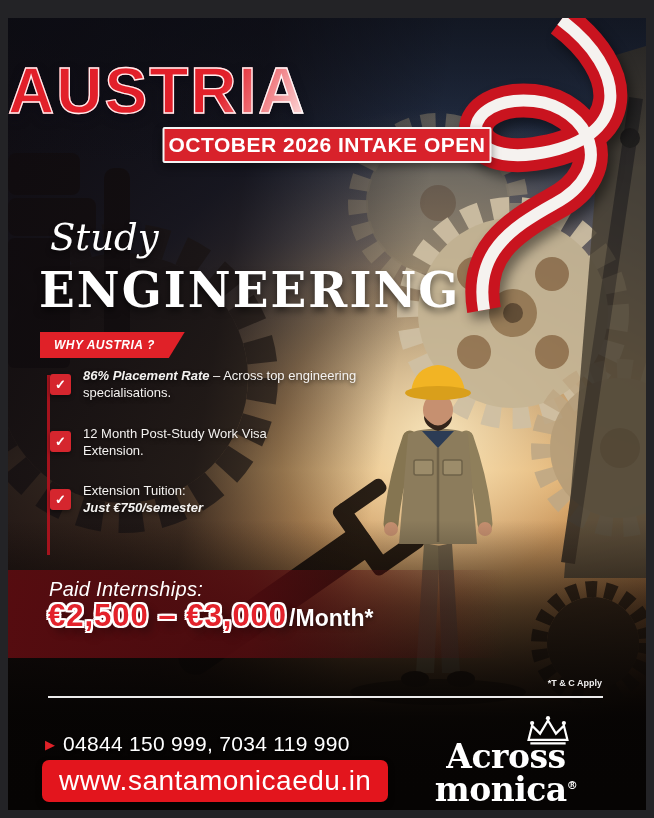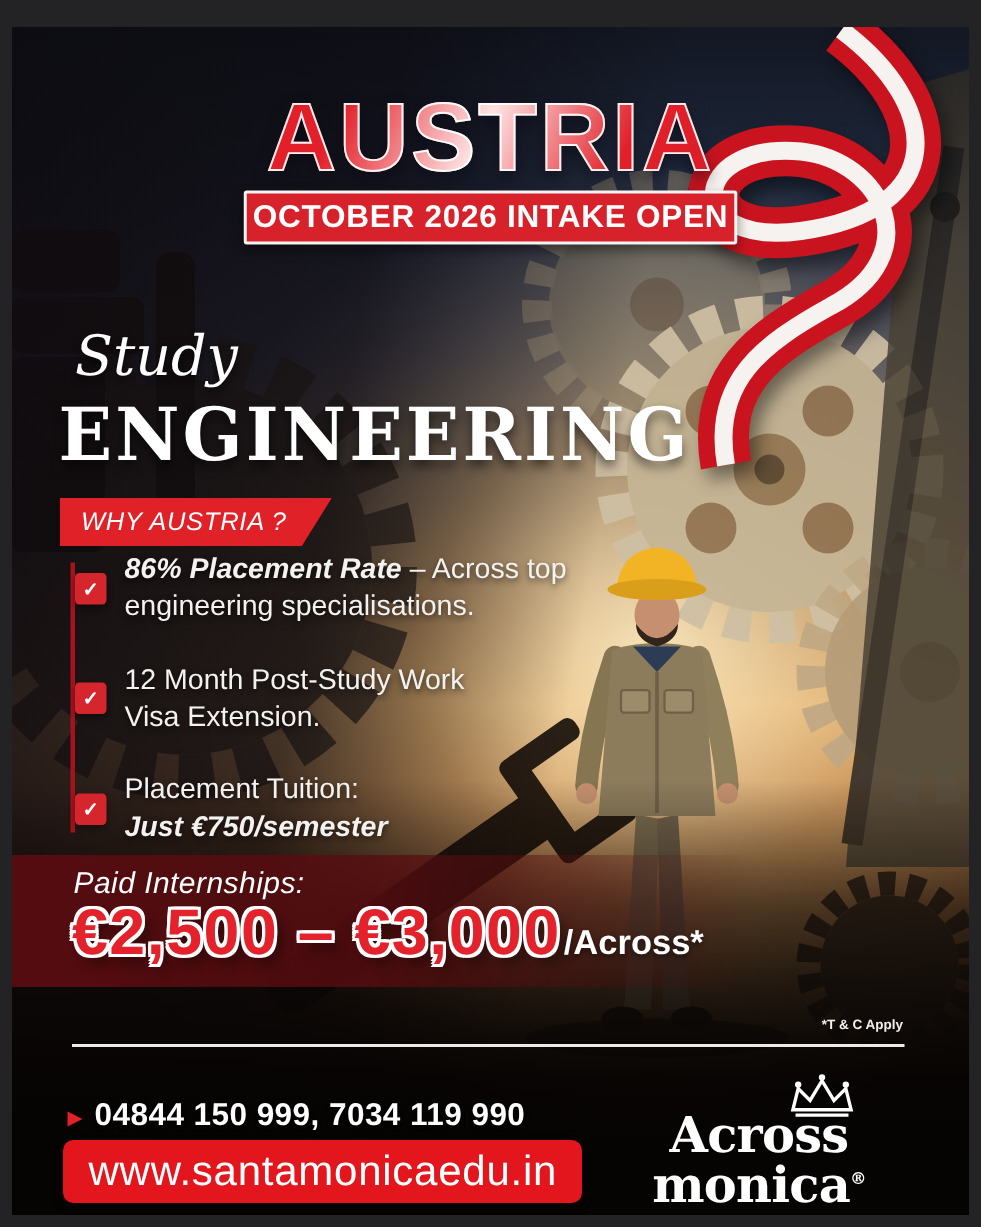--- a/index.html
+++ b/index.html
@@ -15,73 +15,73 @@
       rgba(14,10,14,.92) 0%,rgba(14,10,14,.72) 34%,rgba(14,10,14,0) 58%);}
   .shade-bottom{position:absolute;left:0;right:0;bottom:0;height:290px;
     background:linear-gradient(180deg,rgba(10,6,4,0) 0%,rgba(10,6,4,.55) 30%,
       rgba(6,4,3,.95) 68%,#060403 100%);}
   .shade-top{position:absolute;left:0;right:0;top:0;height:150px;
     background:linear-gradient(180deg,rgba(10,12,20,.55),rgba(10,12,20,0));}
 
   .ribbon{position:absolute;left:408px;top:0;width:230px;height:300px;
     filter:drop-shadow(5px 7px 6px rgba(0,0,0,.45));}
 
-  .title{position:absolute;left:0;right:0;top:36px;text-align:center;
+  .title{position:absolute;left:0;right:0;top:36px;
     font-size:64px;font-weight:bold;letter-spacing:2px;
     background:linear-gradient(115deg,#e2202a 0%,#e2202a 34%,#ffe3e3 49%,#e2202a 64%,#c8151f 100%);
     -webkit-background-clip:text;background-clip:text;color:transparent;
     -webkit-text-stroke:1.3px rgba(255,255,255,.92);
     filter:drop-shadow(0 5px 5px rgba(10,10,20,.55));}
   .intake{position:absolute;top:109px;left:50%;transform:translateX(-50%);
     background:#d8222b;border:2px solid #f4f4f4;border-radius:2px;color:#fff;
     font-size:21px;font-weight:bold;letter-spacing:.5px;padding:4px 4px;white-space:nowrap;
     box-shadow:0 4px 8px rgba(0,0,0,.4);}
 
   .study{position:absolute;left:42px;top:198px;color:#fff;
     font-family:"DejaVu Serif",serif;font-style:italic;font-size:37px;
     text-shadow:0 3px 5px rgba(0,0,0,.5);}
   .program{position:absolute;left:31px;top:243px;color:#fff;
     font-family:"DejaVu Serif",serif;font-weight:bold;font-size:46px;letter-spacing:2px;
     transform:scale(1.02,1.06);transform-origin:left top;
     text-shadow:0 4px 7px rgba(0,0,0,.55);}
 
   .why-badge{position:absolute;left:32px;top:314px;background:#e02128;color:#fff;
-    font-size:17px;font-weight:normal;font-style:italic;letter-spacing:.5px;
+    font-size:12px;font-weight:bold;font-style:italic;letter-spacing:.5px;
     padding:6px 30px 6px 14px;clip-path:polygon(0 0,100% 0,89% 100%,0 100%);
     box-shadow:0 3px 6px rgba(0,0,0,.4);}
 
   .checklist{position:absolute;left:37px;top:349px;width:360px;}
   .check-line{position:absolute;left:2px;top:8px;width:3px;height:180px;background:#a5131d;}
   .check-item{display:flex;align-items:center;margin-bottom:23px;position:relative;}
   .checkbox{flex:0 0 auto;width:21px;height:21px;margin-left:5px;background:#d5262e;
     border-radius:3px;display:flex;align-items:center;justify-content:center;
     color:#fff;font-size:13px;font-weight:bold;box-shadow:0 2px 4px rgba(0,0,0,.4);}
-  .check-text{margin-left:12px;color:#f4f2f0;font-size:19px;line-height:1.33;
+  .check-text{margin-left:12px;color:#f4f2f0;font-size:13px;line-height:1.33;
     text-shadow:0 2px 4px rgba(0,0,0,.6);}
   .hl{font-weight:bold;font-style:italic;}
   .block{display:block;}
 
   .band{position:absolute;left:0;top:552px;width:100%;height:88px;
     background:linear-gradient(90deg,rgba(88,12,16,.96) 0%,rgba(88,12,16,.8) 38%,
       rgba(88,12,16,.35) 60%,rgba(88,12,16,0) 78%);}
   .band-label{position:absolute;left:41px;top:8px;color:#fff;font-size:20px;letter-spacing:.3px;font-style:italic;}
   .band-amount{position:absolute;left:40px;top:28px;white-space:nowrap;}
-  .amount-range{font-size:43px;font-weight:bold;color:#e3222b;letter-spacing:1px;
+  .amount-range{font-size:31px;font-weight:bold;color:#e3222b;letter-spacing:1px;
     text-shadow:-2px -2px 0 #fff,2px -2px 0 #fff,-2px 2px 0 #fff,2px 2px 0 #fff,
       -2px 0 0 #fff,2px 0 0 #fff,0 -2px 0 #fff,0 2px 0 #fff,5px 6px 8px rgba(0,0,0,.45);margin-top:20px;}
   .amount-suffix{font-size:23px;font-weight:bold;color:#fff;margin-left:2px;
     text-shadow:0 2px 4px rgba(0,0,0,.5);}
 
   .tc-note{position:absolute;right:44px;top:660px;color:#f0f0f0;font-size:9px;font-weight:bold;}
   .divider{position:absolute;left:40px;top:678px;width:555px;height:1.5px;
     background:rgba(255,255,255,.92);}
 
   .phone-row{position:absolute;left:37px;top:714px;display:flex;align-items:center;}
   .phone-arrow{color:#e02128;font-size:13px;margin-right:8px;}
-  .phone-text{color:#fff;font-size:21px;font-weight:bold;letter-spacing:.3px;
+  .phone-text{color:#fff;font-size:21px;font-weight:normal;letter-spacing:.3px;
     text-shadow:0 2px 3px rgba(0,0,0,.6);}
   .website{position:absolute;left:34px;top:742px;background:#e3151d;border-radius:7px;
     color:#fff;font-size:28px;padding:5px 17px;letter-spacing:.5px;
     box-shadow:0 3px 6px rgba(0,0,0,.4);}
 
   .logo{position:absolute;right:14px;top:700px;width:252px;text-align:center;color:#fff;}
   .logo-name-wrap{position:relative;display:inline-block;padding-top:22px;}
   .crown{position:absolute;left:56%;top:-2px;width:54px;height:30px;}
   .logo-name{font-family:"DejaVu Serif",serif;font-weight:bold;font-size:33px;
     letter-spacing:-.5px;line-height:1;}
@@ -211,30 +211,30 @@
         <div class="check-text" style="max-width:245px;">
           <span>12 Month Post-Study Work Visa Extension.</span>
         </div>
       </div>
 
       <div class="check-item">
         <span class="checkbox">
             <span>✓</span>
           </span>
         <div class="check-text">
-          <span>Placement Tuition:</span>
+          <span>Extension Tuition:</span>
           <span class="hl block">Just €750/semester</span>
         </div>
       </div>
     </div>
 
     <div class="band">
       <div class="band-label">Paid Internships:</div>
       <div class="band-amount">
-        <span class="amount-range">€2,500 –  €3,000</span><span class="amount-suffix">/Across*</span>
+        <span class="amount-range">€2,500 –  €3,000</span><span class="amount-suffix">/Month*</span>
       </div>
     </div>
 
     <div class="tc-note">*T &amp; C Apply</div>
     <div class="divider"></div>
 
     <div class="phone-row">
       <span class="phone-arrow">▶</span>
       <span class="phone-text">04844 150 999, 7034 119 990</span>
     </div>

